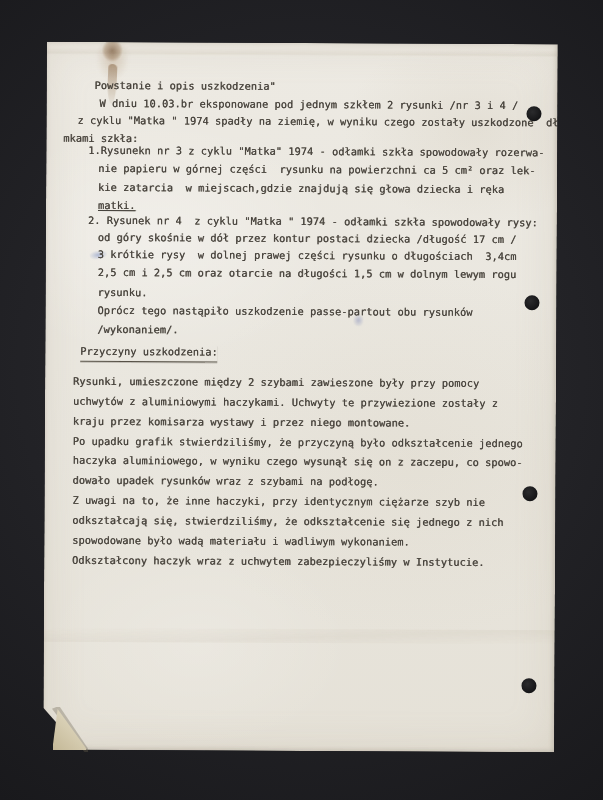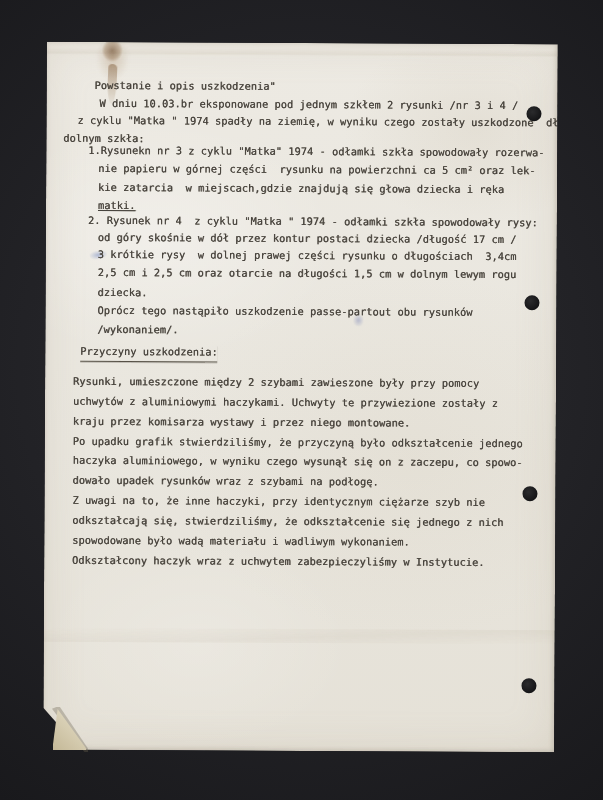--- a/index.html
+++ b/index.html
@@ -106,30 +106,30 @@
   <div class="crease-2"></div>
   <div class="stain-halo"></div>
   <div class="stain-top"></div>
   <div class="stain-drip"></div>
   <div class="smudge-blue"></div>
   <div class="correction-blue"></div>
 
 <div class="tline" style="left: 48px; top: 37px;">Powstanie i opis uszkodzenia"</div>
     <div class="tline" style="left: 53px; top: 55px;">W dniu 10.03.br eksponowane pod jednym szkłem 2 rysunki /nr 3 i 4 /</div>
     <div class="tline" style="left: 31px; top: 72px;">z cyklu "Matka " 1974 spadły na ziemię, w wyniku czego zostały uszkodzone  dła</div>
-    <div class="tline" style="left: 17px; top: 90px;">dolnym szkła:</div>
+    <div class="tline" style="left: 17px; top: 90px;">mkami szkła:</div>
     <div class="tline" style="left: 42px; top: 102px;">1.Rysunekn nr 3 z cyklu "Matka" 1974 - odłamki szkła spowodowały rozerwa-</div>
     <div class="tline" style="left: 52px; top: 120px;">nie papieru w górnej części  rysunku na powierzchni ca 5 cm² oraz lek-</div>
     <div class="tline" style="left: 52px; top: 139px;">kie zatarcia  w miejscach,gdzie znajdują się głowa dziecka i ręka</div>
     <div class="tline" style="left: 52px; top: 157px; text-decoration: underline;">matki.</div>
     <div class="tline" style="left: 42px; top: 172px;">2. Rysunek nr 4  z cyklu "Matka " 1974 - odłamki szkła spowodowały rysy:</div>
     <div class="tline" style="left: 52px; top: 189px;">od góry skośnie w dół przez kontur postaci dziecka /długość 17 cm /</div>
     <div class="tline" style="left: 52px; top: 206px;">3 krótkie rysy  w dolnej prawej części rysunku o długościach  3,4cm</div>
     <div class="tline" style="left: 52px; top: 224px;">2,5 cm i 2,5 cm oraz otarcie na długości 1,5 cm w dolnym lewym rogu</div>
-    <div class="tline" style="left: 52px; top: 244px;">dziecka.</div>
+    <div class="tline" style="left: 52px; top: 244px;">rysunku.</div>
     <div class="tline" style="left: 52px; top: 262px;">Oprócz tego nastąpiło uszkodzenie passe-partout obu rysunków</div>
     <div class="tline" style="left: 52px; top: 281px;">/wykonaniem/.</div>
     <div class="tline underline" style="left: 35px; top: 303px;">Przyczyny uszkodzenia:</div>
     <div class="tline" style="left: 28px; top: 333px;">Rysunki, umieszczone między 2 szybami zawieszone były przy pomocy</div>
     <div class="tline" style="left: 28px; top: 353px;">uchwytów z aluminiowymi haczykami. Uchwyty te przywiezione zostały z</div>
     <div class="tline" style="left: 28px; top: 373px;">kraju przez komisarza wystawy i przez niego montowane.</div>
     <div class="tline" style="left: 28px; top: 393px;">Po upadku grafik stwierdziliśmy, że przyczyną było odkształcenie jednego</div>
     <div class="tline" style="left: 28px; top: 412px;">haczyka aluminiowego, w wyniku czego wysunął się on z zaczepu, co spowo-</div>
     <div class="tline" style="left: 28px; top: 432px;">dowało upadek rysunków wraz z szybami na podłogę.</div>
     <div class="tline" style="left: 28px; top: 452px;">Z uwagi na to, że inne haczyki, przy identycznym ciężarze szyb nie</div>

